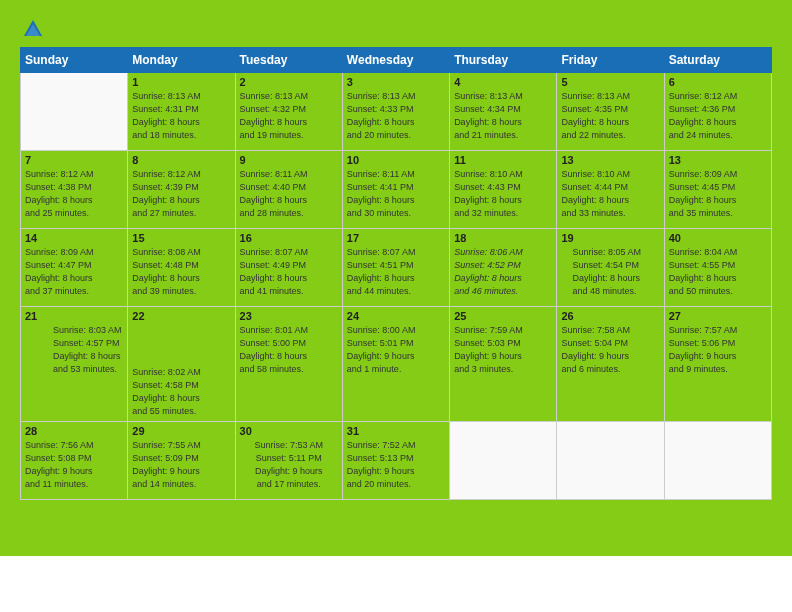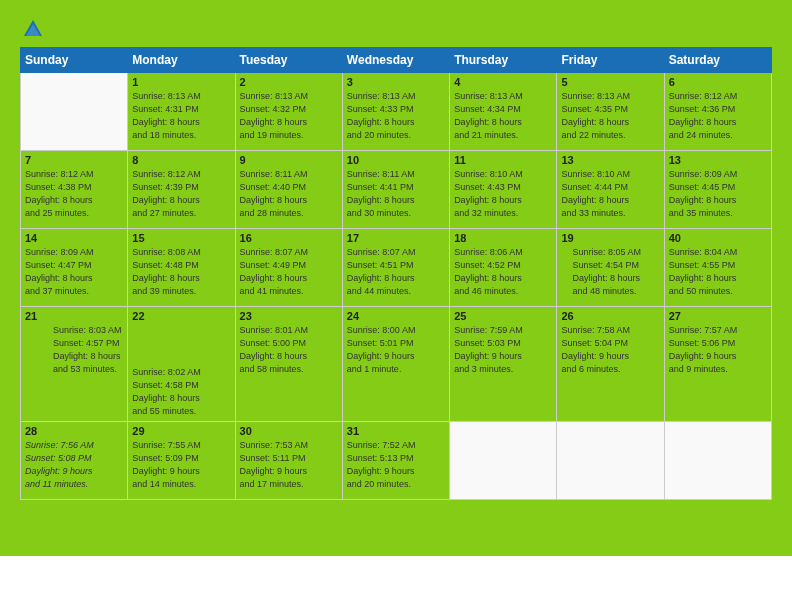--- a/index.html
+++ b/index.html
@@ -235,21 +235,21 @@
           </td>
           <td>
             <span class="day-number">17</span>
             <div class="day-info" style="white-space: pre-line;">Sunrise: 8:07 AM
 Sunset: 4:51 PM
 Daylight: 8 hours
 and 44 minutes.</div>
           </td>
           <td>
             <span class="day-number">18</span>
-            <div class="day-info" style="white-space: pre-line;">Sunrise: 8:06 AM
+            <div class="day-info" style="white-space: pre-line; font-style: italic;">Sunrise: 8:06 AM
 Sunset: 4:52 PM
 Daylight: 8 hours
 and 46 minutes.</div>
           </td>
           <td>
             <span class="day-number">19</span>
             <div class="day-info" style="white-space: pre-line; margin-left: 11px;">Sunrise: 8:05 AM
 Sunset: 4:54 PM
 Daylight: 8 hours
 and 48 minutes.</div>
@@ -309,35 +309,35 @@
             <span class="day-number">27</span>
             <div class="day-info" style="white-space: pre-line;">Sunrise: 7:57 AM
 Sunset: 5:06 PM
 Daylight: 9 hours
 and 9 minutes.</div>
           </td>
         </tr>
         <tr>
           <td>
             <span class="day-number">28</span>
-            <div class="day-info" style="white-space: pre-line; font-style: italic;">Sunrise: 7:56 AM
+            <div class="day-info" style="white-space: pre-line;">Sunrise: 7:56 AM
 Sunset: 5:08 PM
 Daylight: 9 hours
 and 11 minutes.</div>
           </td>
           <td>
             <span class="day-number">29</span>
             <div class="day-info" style="white-space: pre-line;">Sunrise: 7:55 AM
 Sunset: 5:09 PM
 Daylight: 9 hours
 and 14 minutes.</div>
           </td>
           <td>
             <span class="day-number">30</span>
-            <div class="day-info" style="white-space: pre-line;">Sunrise: 7:53 AM
+            <div class="day-info" style="white-space: pre-line; text-align: center;">Sunrise: 7:53 AM
 Sunset: 5:11 PM
 Daylight: 9 hours
 and 17 minutes.</div>
           </td>
           <td>
             <span class="day-number">31</span>
             <div class="day-info" style="white-space: pre-line;">Sunrise: 7:52 AM
 Sunset: 5:13 PM
 Daylight: 9 hours
 and 20 minutes.</div>

